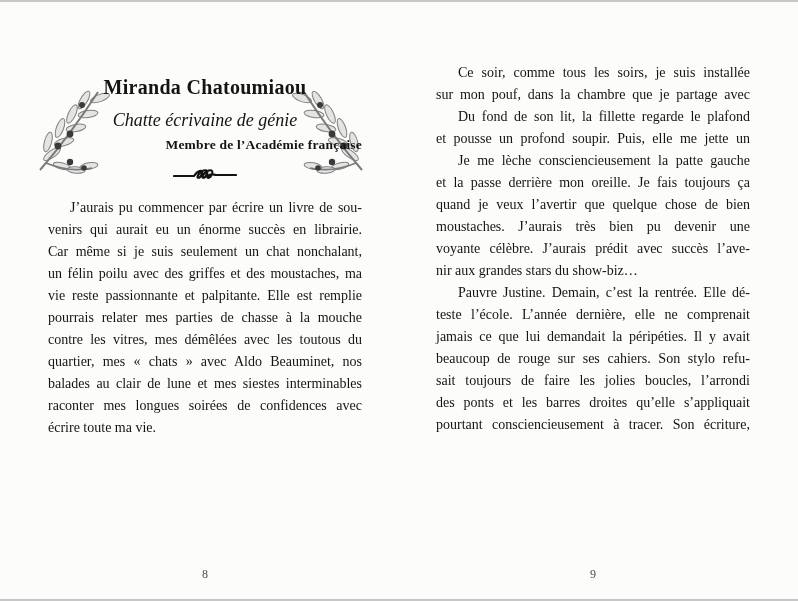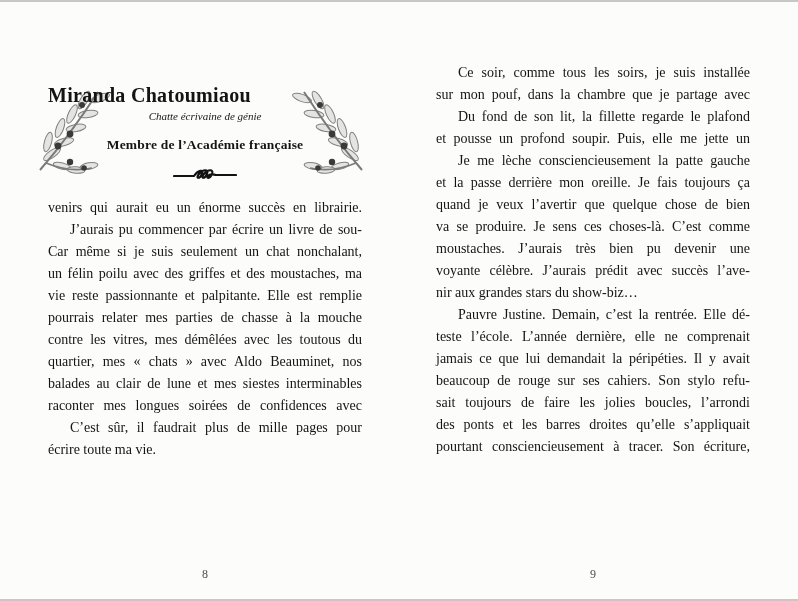--- a/index.html
+++ b/index.html
@@ -11,29 +11,29 @@
   .edge-line { position:absolute; left:0; right:0; height:2px; }
   .edge-top { top:0; }
   .edge-bottom { bottom:0; }
 
   .page { position:absolute; top:0; height:601px; width:314px; }
   .page-left { left:48px; }
   .page-right { left:436px; }
 
   
   .hdr-title {
-    position:absolute; top:84px; left:0; width:100%; text-align:left;
+    position:absolute; top:76px; left:0; width:100%; text-align:center;
     font-size:20px; font-weight:bold; letter-spacing:0.3px;
   }
   .hdr-subtitle {
     position:absolute; top:110px; left:0; width:100%; text-align:center;
-    font-size:11px; font-style:italic;
+    font-size:18px; font-style:italic;
   }
   .hdr-affiliation {
-    position:absolute; top:137px; left:0; width:100%; text-align:center;
+    position:absolute; top:137px; left:0; width:100%; text-align:right;
     font-size:13.5px; font-weight:bold; letter-spacing:0.2px;
   }
   .branch { position:absolute; width:80px; height:90px; }
   .branch-left  { left:34px;  top:84px; }
   .branch-right { left:288px; top:84px; transform:scaleX(-1); }
   .divider { position:absolute; top:167px; left:50%; transform:translateX(-50%); }
 
   
   .body-text { position:absolute; left:0; width:314px; }
   .body-left  { top:197px; }
@@ -111,46 +111,44 @@
   <div class="page page-left">
     <div class="hdr-title">Miranda Chatoumiaou</div>
     <div class="hdr-subtitle">Chatte écrivaine de génie</div>
     <div class="hdr-affiliation">Membre de l’Académie française</div>
 
     <svg class="divider" width="64" height="16" viewBox="0 0 64 16">
       <path d="M1 9 H21 C25 3 31 2 29 7 C27 12 22 12 26 7 C30 2 36 2 34 7 C32 12 27 12 31 7 C35 2 41 2 39 7 C37 12 32 12 36 8 C38 6.5 40 7.5 43 8 H63" stroke="#121212" stroke-width="2.1" fill="none" stroke-linecap="round"></path>
     </svg>
 
     <div class="body-text body-left">
+        <div class="line indent">J’aurais pu commencer par écrire un livre de sou-</div>
         <div class="line">venirs qui aurait eu un énorme succès en librairie.</div>
-        <div class="line indent">J’aurais pu commencer par écrire un livre de sou-</div>
         <div class="line">Car même si je suis seulement un chat nonchalant,</div>
         <div class="line">un félin poilu avec des griffes et des moustaches, ma</div>
         <div class="line">vie reste passionnante et palpitante. Elle est remplie</div>
         <div class="line">pourrais relater mes parties de chasse à la mouche</div>
         <div class="line">contre les vitres, mes démêlées avec les toutous du</div>
         <div class="line">quartier, mes « chats » avec Aldo Beauminet, nos</div>
         <div class="line">balades au clair de lune et mes siestes interminables</div>
         <div class="line">raconter mes longues soirées de confidences avec</div>
-        <div class="line indent">C’est sûr, il faudrait plus de mille pages pour</div>
         <div class="line endline">écrire toute ma vie.</div>
       </div>
     <div class="pagenum">8</div>
   </div>
 
   <div class="page page-right">
     <div class="body-text body-right">
         <div class="line indent">Ce soir, comme tous les soirs, je suis installée</div>
         <div class="line">sur mon pouf, dans la chambre que je partage avec</div>
         <div class="line indent">Du fond de son lit, la fillette regarde le plafond</div>
         <div class="line">et pousse un profond soupir. Puis, elle me jette un</div>
         <div class="line indent">Je me lèche consciencieusement la patte gauche</div>
         <div class="line">et la passe derrière mon oreille. Je fais toujours ça</div>
         <div class="line">quand je veux l’avertir que quelque chose de bien</div>
-        <div class="line">va se produire. Je sens ces choses-là. C’est comme</div>
         <div class="line">moustaches. J’aurais très bien pu devenir une</div>
         <div class="line">voyante célèbre. J’aurais prédit avec succès l’ave-</div>
         <div class="line endline">nir aux grandes stars du show-biz…</div>
         <div class="line indent">Pauvre Justine. Demain, c’est la rentrée. Elle dé-</div>
         <div class="line">teste l’école. L’année dernière, elle ne comprenait</div>
         <div class="line">jamais ce que lui demandait la péripéties. Il y avait</div>
         <div class="line">beaucoup de rouge sur ses cahiers. Son stylo refu-</div>
         <div class="line">sait toujours de faire les jolies boucles, l’arrondi</div>
         <div class="line">des ponts et les barres droites qu’elle s’appliquait</div>
         <div class="line">pourtant consciencieusement à tracer. Son écriture,</div>

